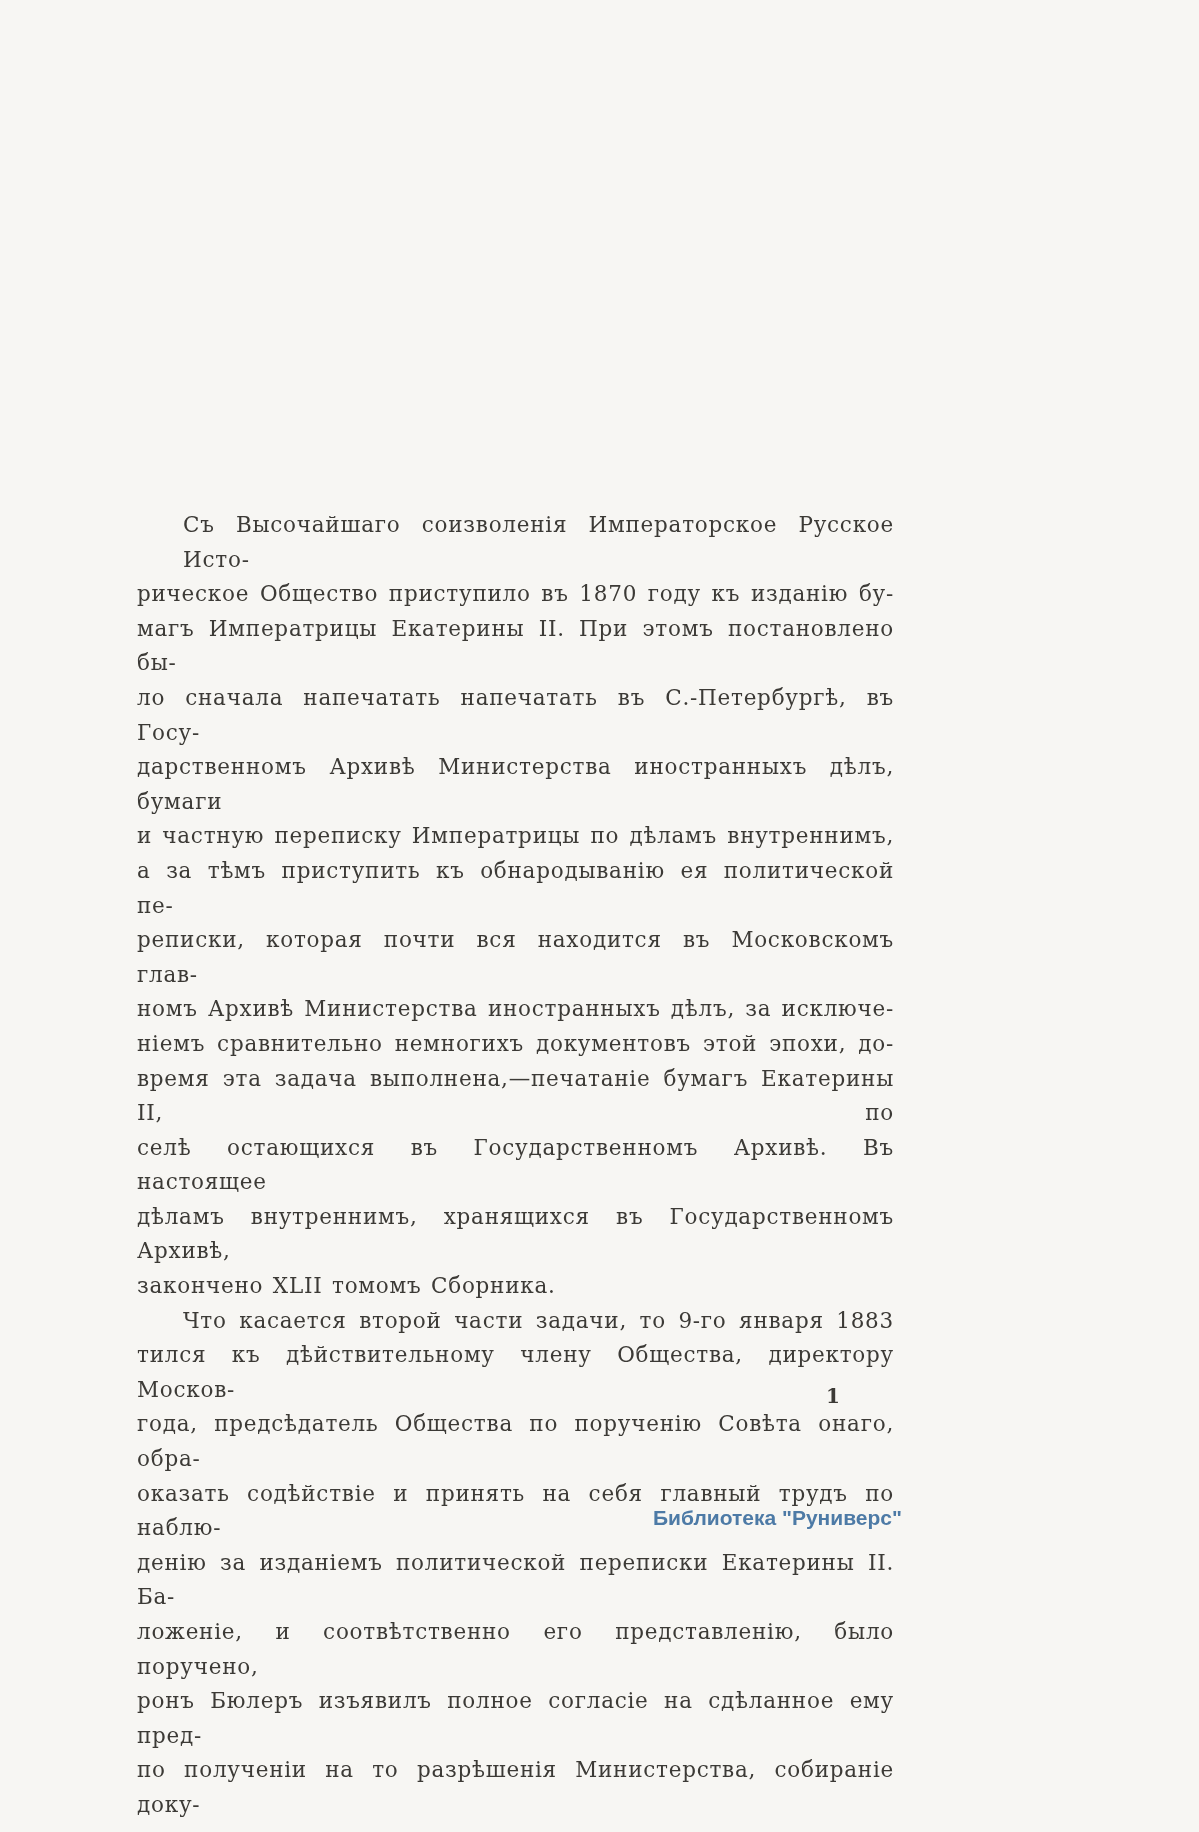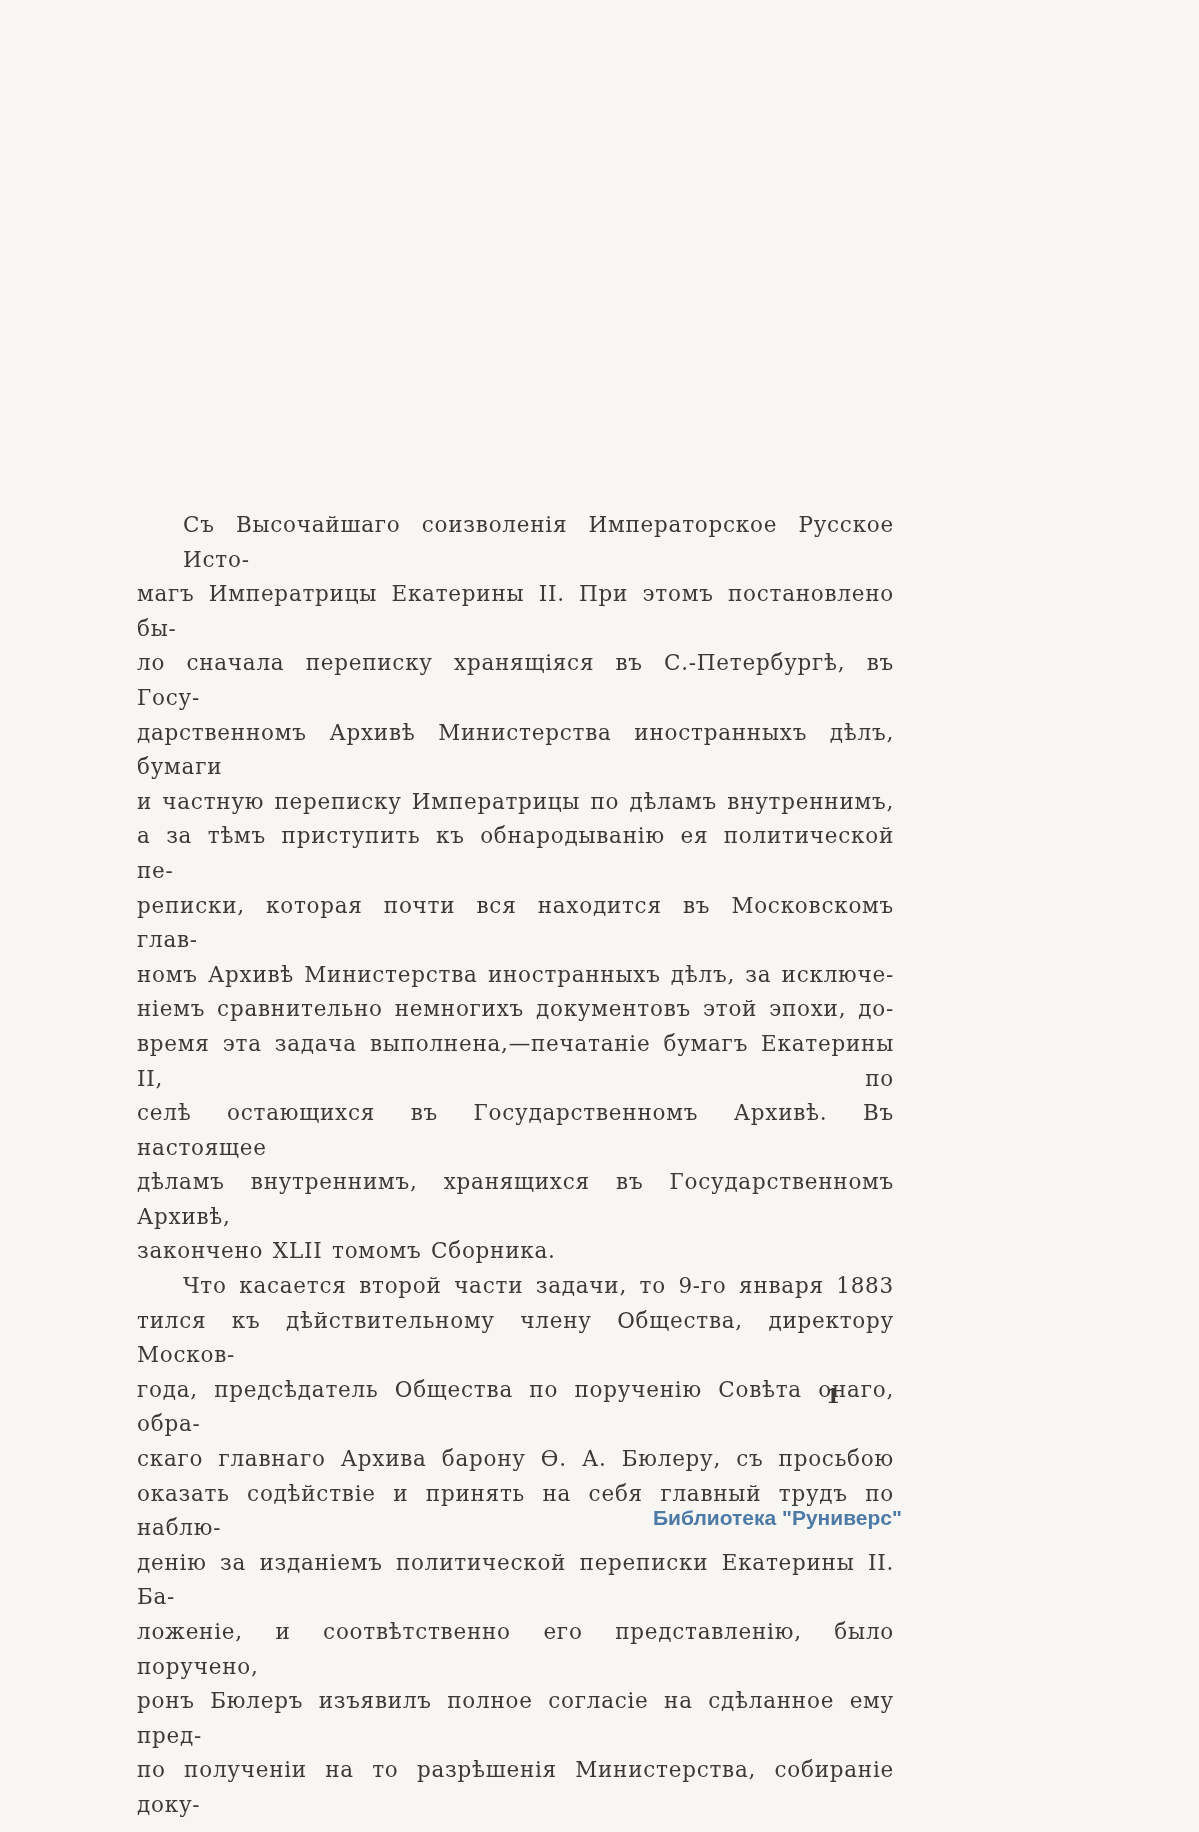--- a/index.html
+++ b/index.html
@@ -57,36 +57,36 @@
     color: var(--wm-color, #4d7aa6);
     white-space: nowrap;
   }
 </style>
 </head>
 <body style="--bg-color: #f7f6f3; --text-color: #3c3a36; --wm-color: #4d7aa6;">
 
 <div class="scan-page">
   <div class="text-block">
       <div class="line indent">Съ Высочайшаго соизволенія Императорское Русское Исто-</div>
+      <div class="line">рическое Общество приступило въ 1870 году къ изданію бу-</div>
       <div class="line">магъ Императрицы Екатерины II. При этомъ постановлено бы-</div>
-      <div class="line">ло сначала переписку хранящіяся въ С.-Петербургѣ, въ Госу-</div>
+      <div class="line">ло сначала напечатать напечатать въ С.-Петербургѣ, въ Госу-</div>
       <div class="line">дарственномъ Архивѣ Министерства иностранныхъ дѣлъ, бумаги</div>
       <div class="line">и частную переписку Императрицы по дѣламъ внутреннимъ,</div>
       <div class="line">а за тѣмъ приступить къ обнародыванію ея политической пе-</div>
       <div class="line">реписки, которая почти вся находится въ Московскомъ глав-</div>
       <div class="line">номъ Архивѣ Министерства иностранныхъ дѣлъ, за исключе-</div>
       <div class="line">ніемъ сравнительно немногихъ документовъ этой эпохи, до-</div>
       <div class="line">время эта задача выполнена,—печатаніе бумагъ Екатерины II, по</div>
       <div class="line">селѣ остающихся въ Государственномъ Архивѣ. Въ настоящее</div>
       <div class="line">дѣламъ внутреннимъ, хранящихся въ Государственномъ Архивѣ,</div>
       <div class="line last">закончено XLII томомъ Сборника.</div>
       <div class="line indent">Что касается второй части задачи, то 9-го января 1883</div>
       <div class="line">тился къ дѣйствительному члену Общества, директору Москов-</div>
       <div class="line">года, предсѣдатель Общества по порученію Совѣта онаго, обра-</div>
-      <div class="line">скаго главнаго Архива барону Ѳ. А. Бюлеру, съ просьбою</div>
       <div class="line">оказать содѣйствіе и принять на себя главный трудъ по наблю-</div>
       <div class="line">денію за изданіемъ политической переписки Екатерины II. Ба-</div>
       <div class="line">ложеніе, и соотвѣтственно его представленію, было поручено,</div>
       <div class="line">ронъ Бюлеръ изъявилъ полное согласіе на сдѣланное ему пред-</div>
       <div class="line">по полученіи на то разрѣшенія Министерства, собираніе доку-</div>
     </div>
   <div class="page-number">1</div>
   <div class="watermark">Библиотека "Руниверс"</div>
 </div>
 

